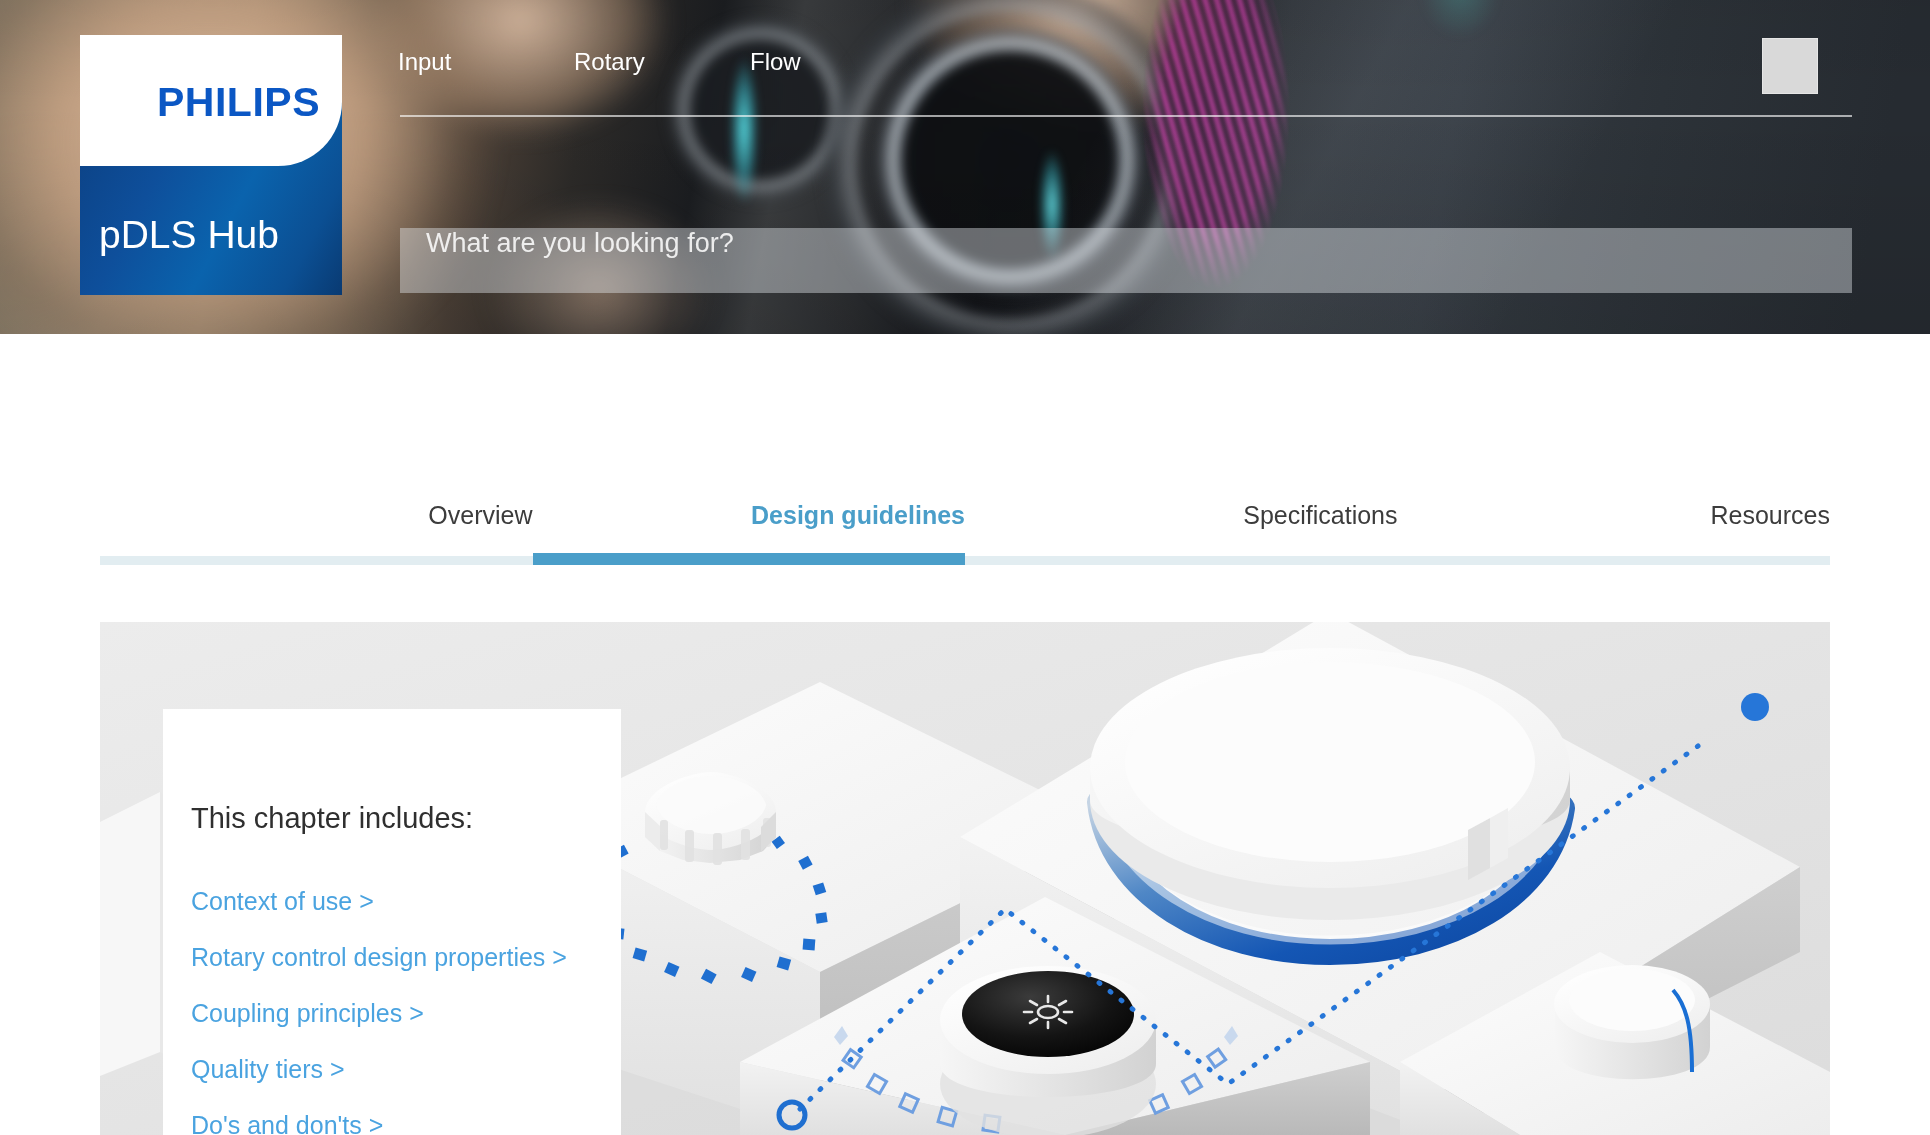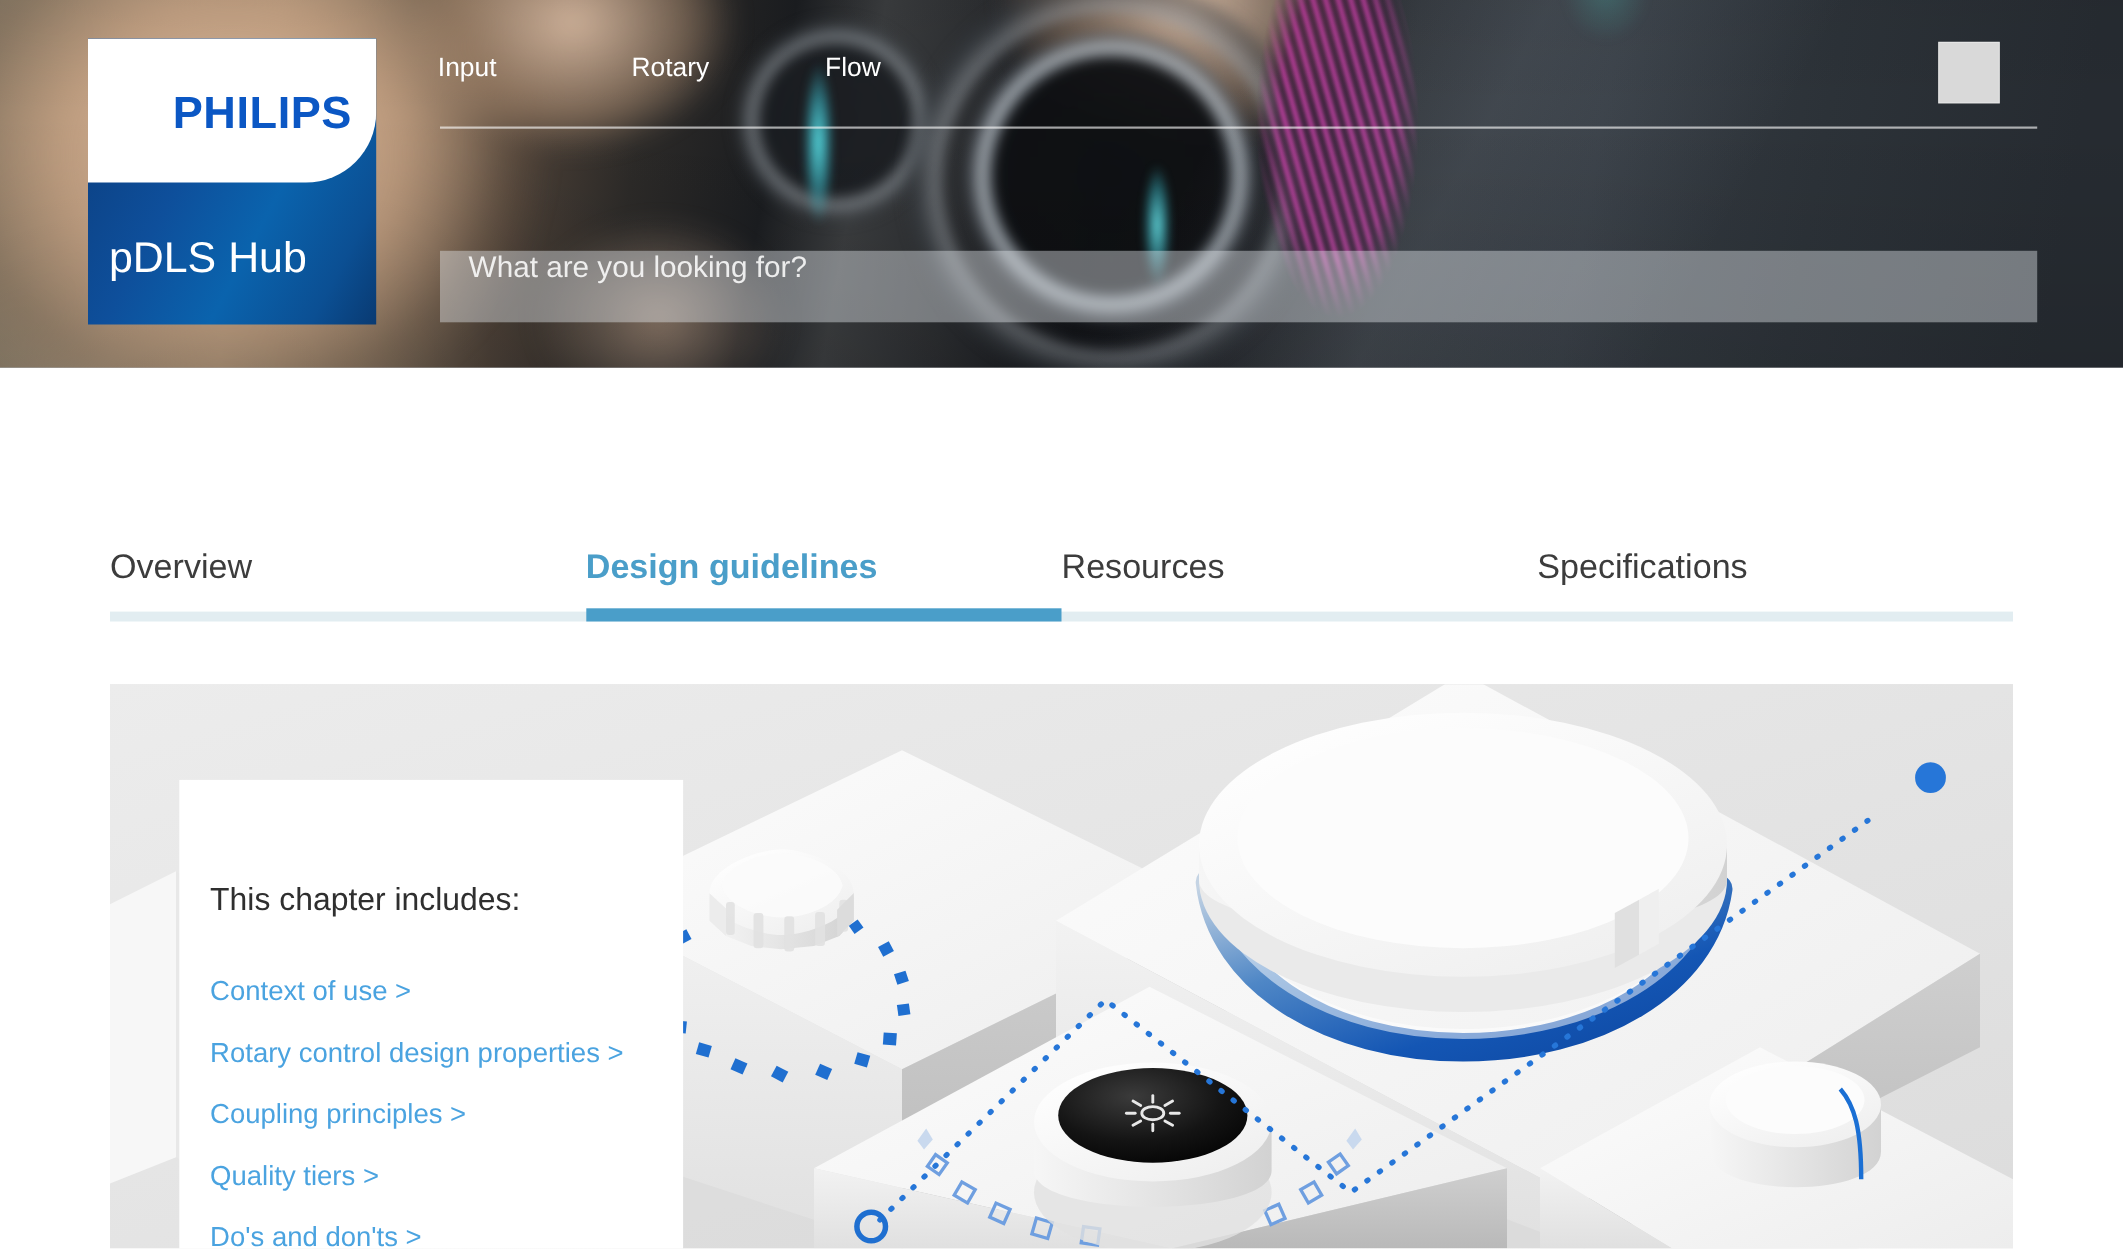--- a/index.html
+++ b/index.html
@@ -124,21 +124,21 @@
   .page-title {
     position: absolute; left: 100px; top: 382px;
     font-size: 48px; font-weight: 700; color: #3a3a3a; letter-spacing: -0.3px;
   }
 
   .tabs {
     position: absolute; left: 100px; top: 492px; width: 1730px; height: 72px;
     display: flex;
   }
   .tab {
-    flex: 1 1 0; text-align: left; font-size: 31px; color: #3c3c3c;
+    flex: 1 1 0; text-align: right; font-size: 25px; color: #3c3c3c;
     cursor: pointer; line-height: 46px;
   }
   .tab.active { color: #4a9ec9; font-weight: 700; }
   .tab-track {
     position: absolute; left: 100px; top: 556px; width: 1730px; height: 9px;
     background: #e2edf1;
   }
   .tab-indicator {
     position: absolute; left: 533px; top: 553px; width: 432px; height: 12px;
     background: #4a9ec9;
@@ -201,22 +201,22 @@
 
     <div class="searchbar">
       <span class="ph">What are you looking for?</span>
     </div>
   </div>
 
 
   <div class="tabs">
     <div class="tab">Overview</div>
     <div class="tab active">Design guidelines</div>
+    <div class="tab">Specifications</div>
     <div class="tab">Resources</div>
-    <div class="tab">Specifications</div>
   </div>
   <div class="tab-track"></div>
   <div class="tab-indicator"></div>
 
   <div class="illus">
     <svg viewBox="0 0 1730 513" xmlns="http://www.w3.org/2000/svg">
       <defs>
         <linearGradient id="gTopA" x1="0" y1="0" x2="1" y2="1">
           <stop offset="0" stop-color="#fdfdfd"></stop>
             <stop offset="1" stop-color="#ededed"></stop>

